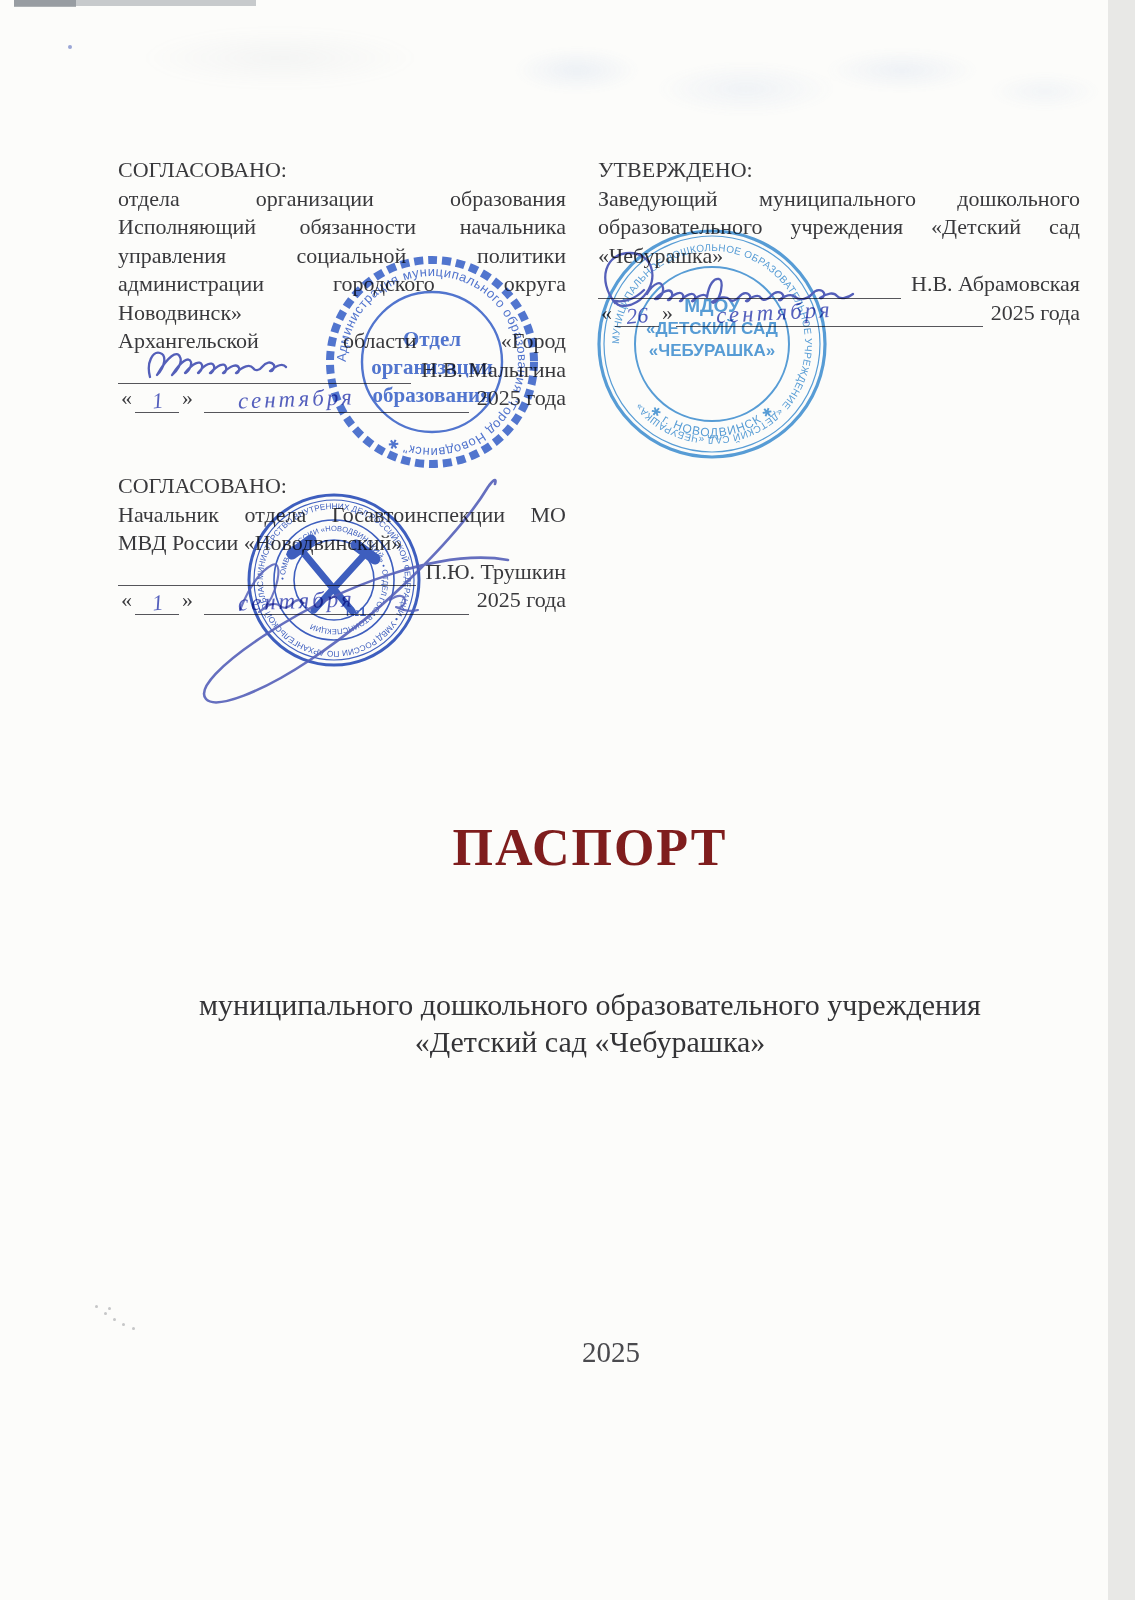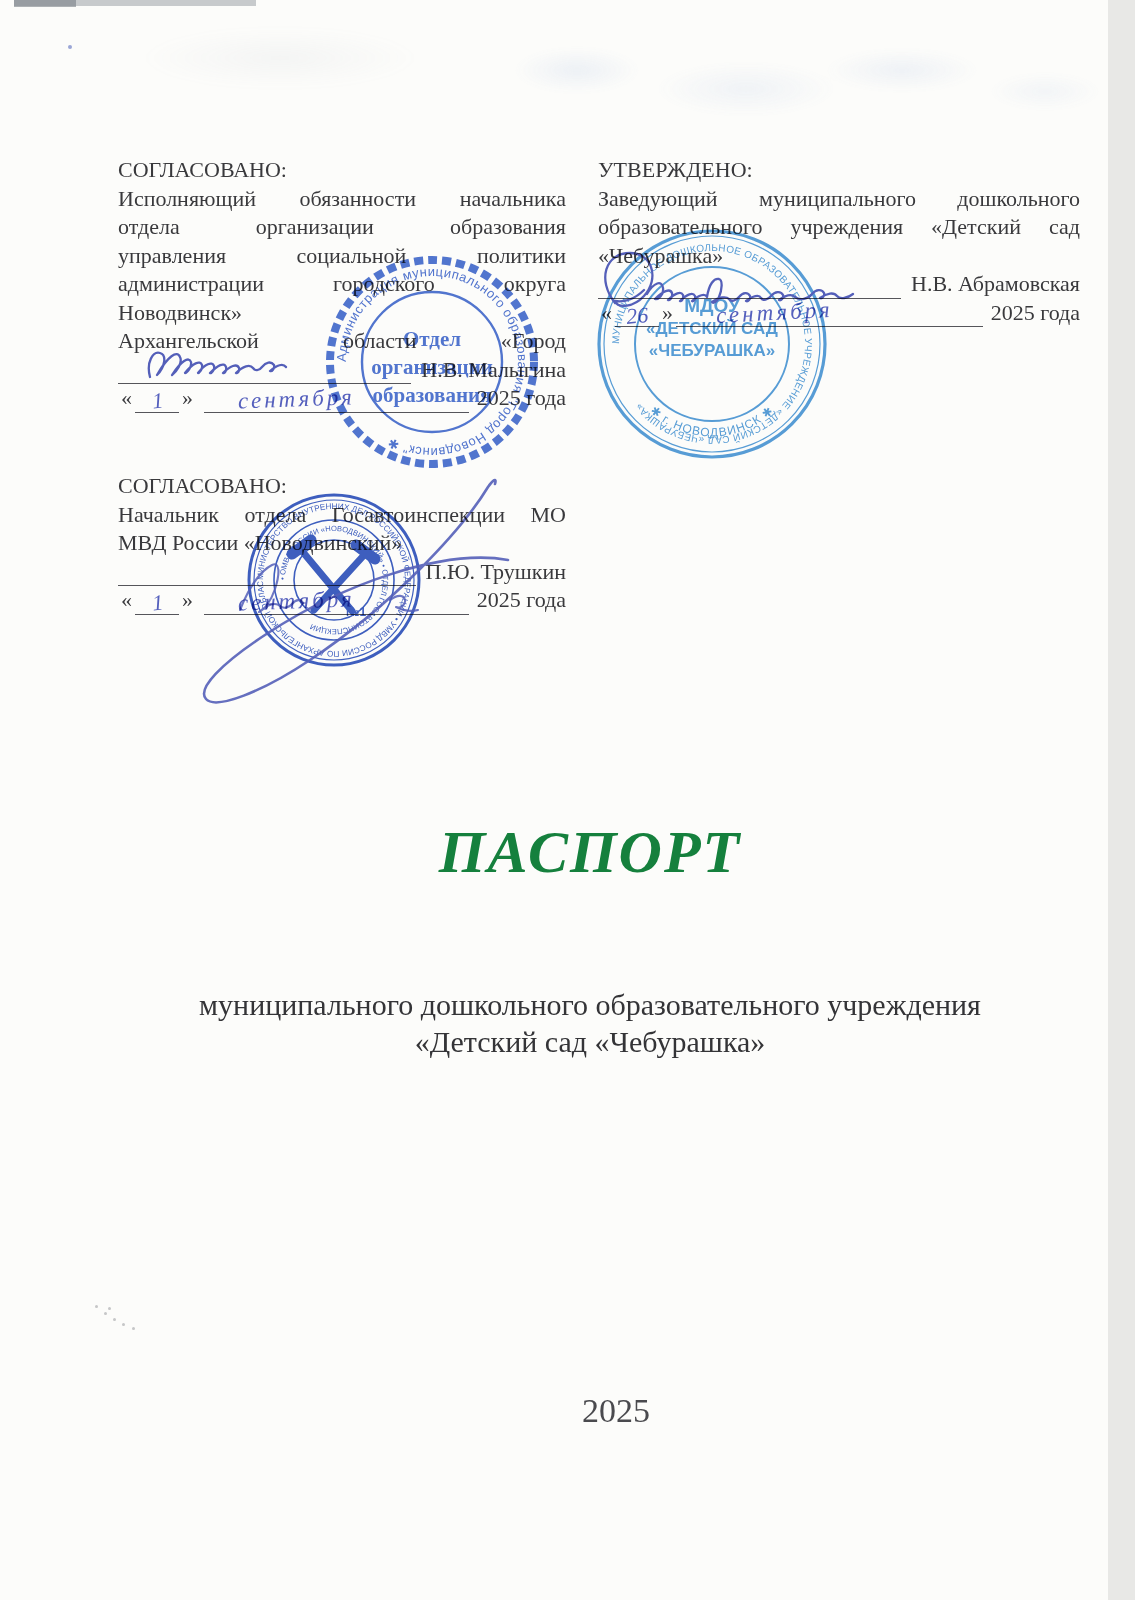--- a/index.html
+++ b/index.html
@@ -29,27 +29,27 @@
   .name{white-space:nowrap;padding-left:10px;align-self:flex-end;}
   .yr{white-space:nowrap;padding-left:8px;align-self:flex-end;}
   .qm{align-self:flex-end;padding:0 3px;}
   .gap8{flex:0 0 8px;}
   .hand{font-style:italic;color:#5560bd;display:inline-block;}
   .hand.day1{font-size:22px;transform:rotate(-6deg) translateY(3px);}
   .hand.month{font-size:23px;letter-spacing:3px;transform:rotate(-2deg) translateY(2px);padding-left:34px;}
   .hand.month.r{padding-left:40px;transform:rotate(-3deg) translateY(1px);}
   
   .heading{position:absolute;left:45px;top:818px;width:1090px;text-align:center;
-           font-size:60px;font-weight:bold;letter-spacing:2px;color:#15803d;font-style:italic;}
+           font-size:52px;font-weight:bold;letter-spacing:2px;color:#7f1d1d;}
   .subtitle{position:absolute;left:45px;top:926px;width:1090px;text-align:center;font-size:30px;
             color:#343437;}
   .subtitle span{border-bottom:2px solid #343437;padding-bottom:3px;}
   .orgname{position:absolute;left:45px;top:986px;width:1090px;text-align:center;font-size:30px;
            line-height:37px;color:#343437;}
-  .yearbottom{position:absolute;left:582px;top:1392px;font-size:34px;color:#4a4a4e;}
+  .yearbottom{position:absolute;left:582px;top:1336px;font-size:29px;color:#4a4a4e;}
   
   .overlay{position:absolute;left:0;top:0;width:1135px;height:1600px;mix-blend-mode:multiply;pointer-events:none;}
   .st-sans{font-family:"Liberation Sans", sans-serif;}
   .st-serif{font-family:"Liberation Serif", serif;}
 </style>
 </head>
 <body>
 
 <div class="page">
 
@@ -60,22 +60,22 @@
   <div class="speck blue" style="left:68px;top:45px;"></div>
   <div class="speck gray" style="left:95px;top:1305px;"></div>
   <div class="speck gray" style="left:104px;top:1312px;"></div>
   <div class="speck gray" style="left:113px;top:1318px;"></div>
   <div class="speck gray" style="left:122px;top:1323px;"></div>
   <div class="speck gray" style="left:132px;top:1327px;"></div>
   <div class="speck gray" style="left:108px;top:1307px;"></div>
 
   <div class="appr" style="left:118px;top:156px;width:448px;">
     <div>СОГЛАСОВАНО:</div>
+    <div class="jline">отдела организации образования</div>
     <div class="jline">Исполняющий обязанности начальника</div>
-    <div class="jline">отдела организации образования</div>
     <div class="jline">управления социальной политики</div>
     <div class="jline">администрации городского округа</div>
     <div class="jline last">Новодвинск»</div>
     <div class="jline">Архангельской области «Город</div>
     <div class="row">
       <div class="ul"></div>
       <span class="name">Н.В. Малыгина</span>
     </div>
     <div class="row">
       <span class="qm">«</span>

